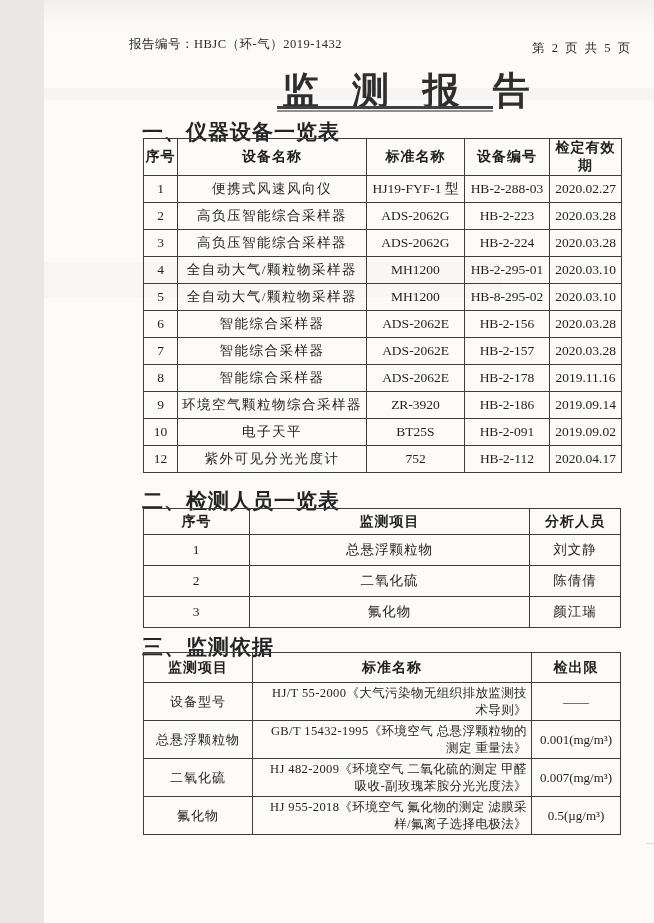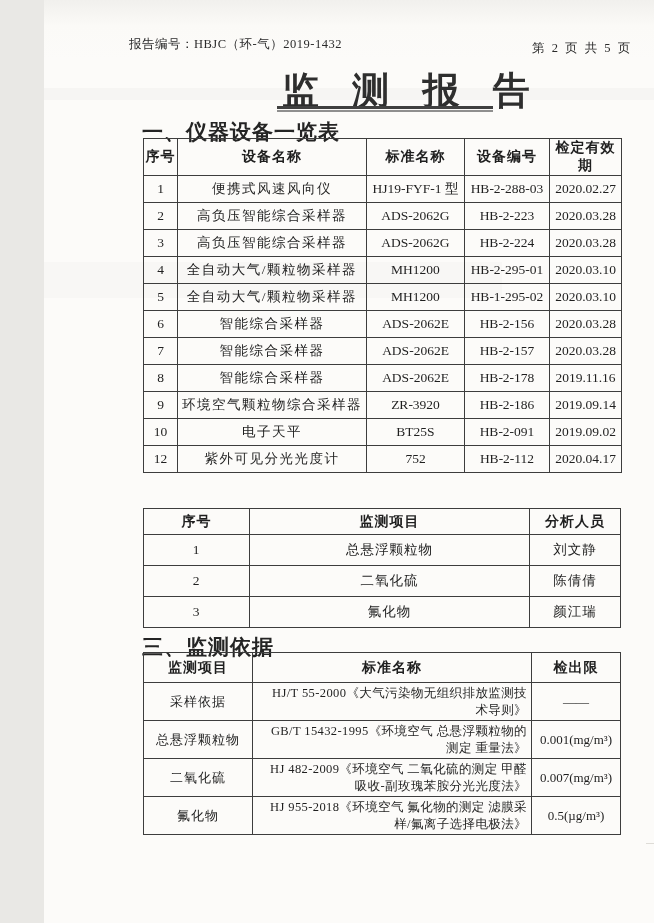--- a/index.html
+++ b/index.html
@@ -137,21 +137,21 @@
           <td>4</td>
           <td>全自动大气/颗粒物采样器</td>
           <td>MH1200</td>
           <td>HB-2-295-01</td>
           <td>2020.03.10</td>
         </tr>
         <tr>
           <td>5</td>
           <td>全自动大气/颗粒物采样器</td>
           <td>MH1200</td>
-          <td>HB-1-295-02</td>
+          <td>HB-8-295-02</td>
           <td>2020.03.10</td>
         </tr>
         <tr>
           <td>6</td>
           <td>智能综合采样器</td>
           <td>ADS-2062E</td>
           <td>HB-2-156</td>
           <td>2020.03.28</td>
         </tr>
         <tr>
@@ -185,20 +185,21 @@
         <tr>
           <td>12</td>
           <td>紫外可见分光光度计</td>
           <td>752</td>
           <td>HB-2-112</td>
           <td>2020.04.17</td>
         </tr>
       </tbody>
   </table>
 
+  <div class="sec-heading sec-2">二、检测人员一览表</div>
 
   <table class="tbl-personnel">
     <colgroup>
         <col style="width:106px">
         <col style="width:280px">
         <col style="width:91px">
       </colgroup>
     <thead>
       <tr>
         <th>序号</th>
@@ -235,21 +236,21 @@
       </colgroup>
     <thead>
       <tr>
         <th>监测项目</th>
         <th>标准名称</th>
         <th>检出限</th>
       </tr>
     </thead>
     <tbody>
         <tr>
-          <td>采样依据</td>
+          <td>设备型号</td>
           <td>HJ/T 55-2000《大气污染物无组织排放监测技术导则》</td>
           <td>——</td>
         </tr>
         <tr>
           <td>总悬浮颗粒物</td>
           <td>GB/T 15432-1995《环境空气 总悬浮颗粒物的测定 重量法》</td>
           <td>0.001(mg/m³)</td>
         </tr>
         <tr>
           <td>二氧化硫</td>

